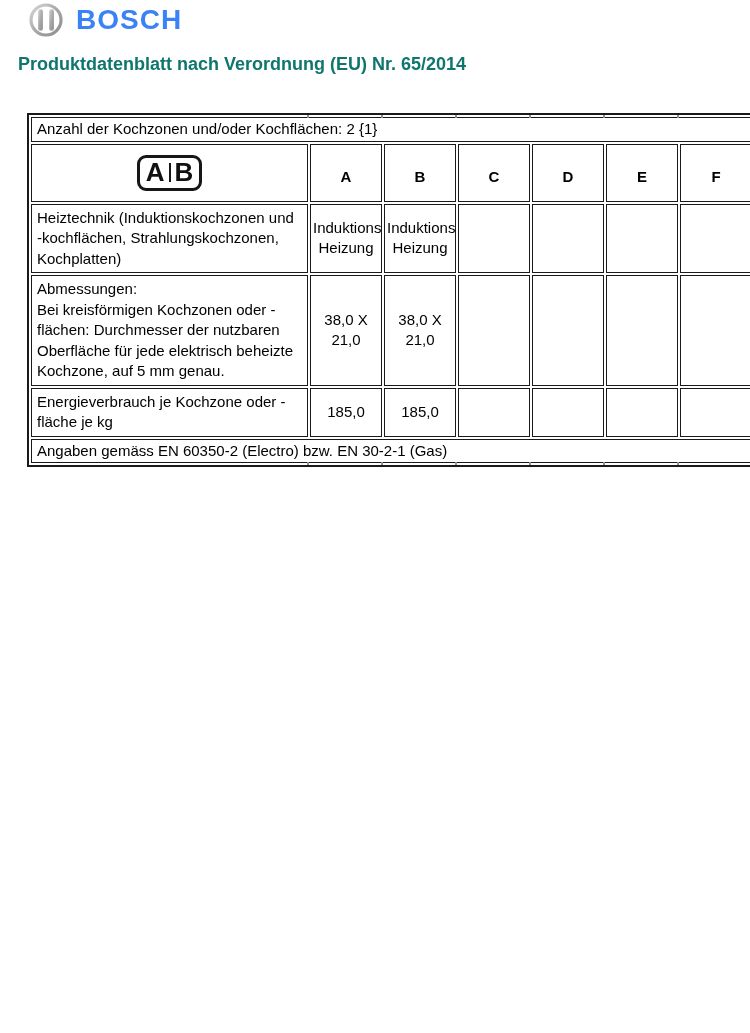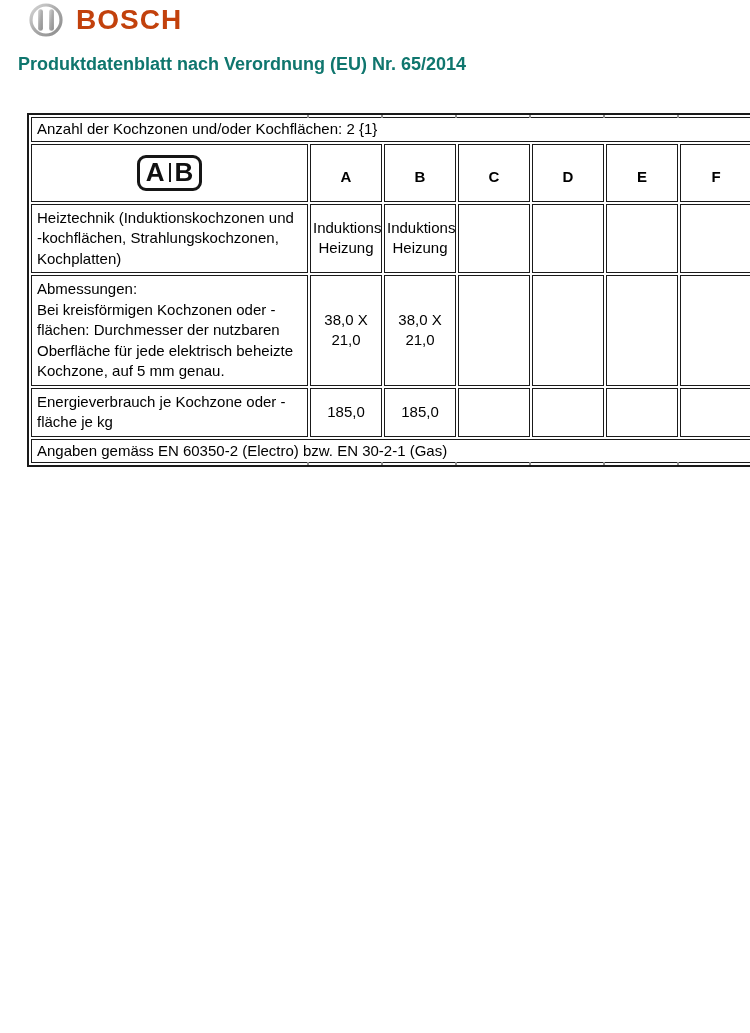--- a/index.html
+++ b/index.html
@@ -10,21 +10,21 @@
     color: #000;
     position: relative;
     overflow: hidden;
   }
   .page { position: relative; width: 750px; height: 1033px; background: #fff; }
 
   
   .brand { position: absolute; left: 29px; top: 3px; display: flex; align-items: center; gap: 13px; }
   .brand svg { display: block; }
   .wordmark {
-    color: #c2410c;
+    color: #3b82f6;
     font-weight: 700;
     font-size: 28px;
     letter-spacing: 1px;
     line-height: 34px;
   }
 
   
   .doc-title {
     position: absolute; left: 18px; top: 53px;
     font-size: 18px; font-weight: 700; line-height: 22px;

